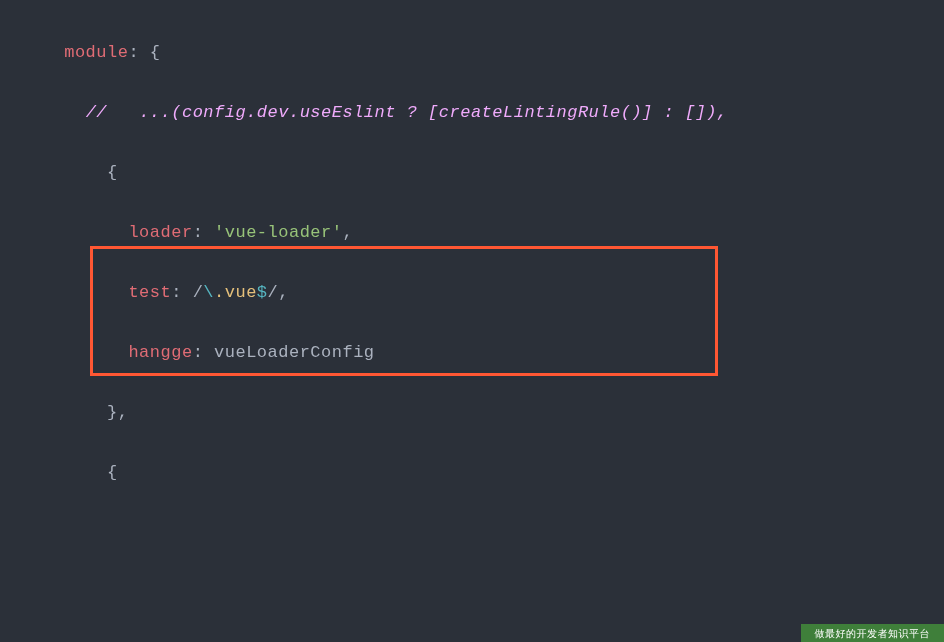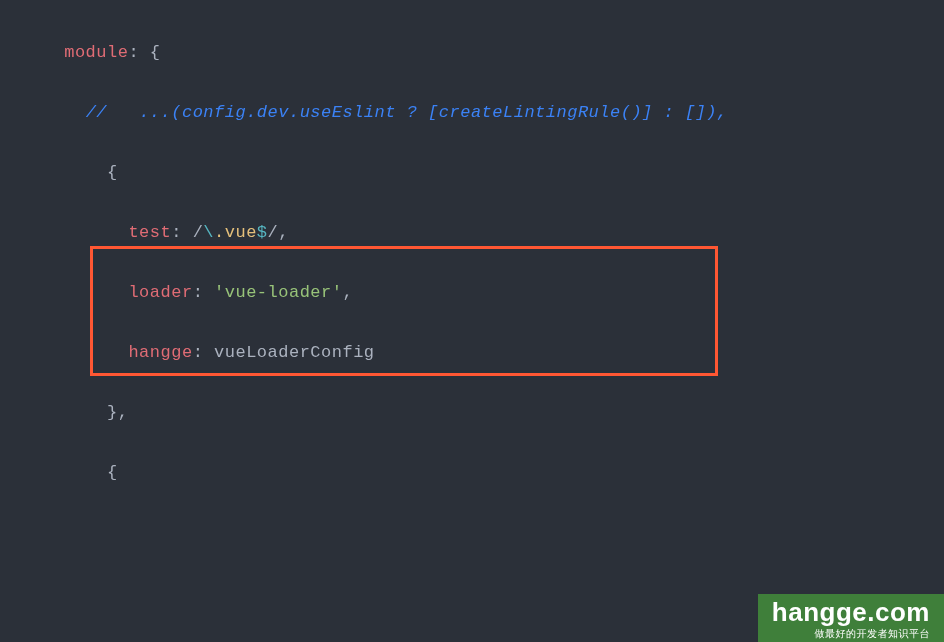--- a/index.html
+++ b/index.html
@@ -21,21 +21,21 @@
   }
   .line { display: block; height: 30px; }
   
   .key    { color: #e06c75; }   
   .punc   { color: #abb2bf; }   
   .regex  { color: #e5c07b; }   
   .slash  { color: #abb2bf; }   
   .esc    { color: #56b6c2; }   
   .str    { color: #98c379; }   
   .ident  { color: #abb2bf; margin-top: 27px; }   
-  .comment{ color: #3b82f6; font-style: italic; }
+  .comment{ color: #f0abfc; font-style: italic; }
 
   
   .hl-box {
     position: absolute;
     left: 90px;
     top: 246px;
     width: 628px;
     height: 130px;
     border: 3px solid #ff5733;
     pointer-events: none;
@@ -56,35 +56,34 @@
   .watermark .site { font-size: 26px; font-weight: bold; letter-spacing: 0.5px; }
   .watermark .tag  { font-size: 10px; }
 </style>
 </head>
 <body>
 
 <div class="code">
 <span class="line"><span>      </span><span class="key">module</span><span class="punc">:</span><span class="punc"> </span><span class="punc">{</span></span>
 <span class="line"><span>        </span><span class="comment">//   ...(config.dev.useEslint ? [createLintingRule()] : []),</span></span>
 <span class="line"><span>          </span><span class="punc">{</span></span>
+<span class="line"><span>            </span><span class="key">loader</span><span class="punc">:</span><span class="punc"> </span><span class="str">'vue-loader'</span><span class="punc">,</span></span>
 <span class="line"><span>            </span><span class="key">test</span><span class="punc">:</span><span class="punc"> </span><span class="slash">/</span><span class="esc">\</span><span class="regex">.vue</span><span class="esc">$</span><span class="slash">/</span><span class="punc">,</span></span>
-<span class="line"><span>            </span><span class="key">loader</span><span class="punc">:</span><span class="punc"> </span><span class="str">'vue-loader'</span><span class="punc">,</span></span>
 <span class="line"><span>            </span><span class="key">hangge</span><span class="punc">:</span><span class="punc"> </span><span class="ident">vueLoaderConfig</span></span>
 <span class="line"><span>          </span><span class="punc">},</span></span>
 <span class="line"><span>          </span><span class="punc">{</span></span>
 <span class="line"></span>
 
 
 
 
 
 
 
 
 
 </div>
 
 <div class="hl-box"></div>
 
 <div class="watermark">
-  <div class="site">hangge.com</div>
   <div class="tag">做最好的开发者知识平台</div>
 </div>
 
 </body></html>

